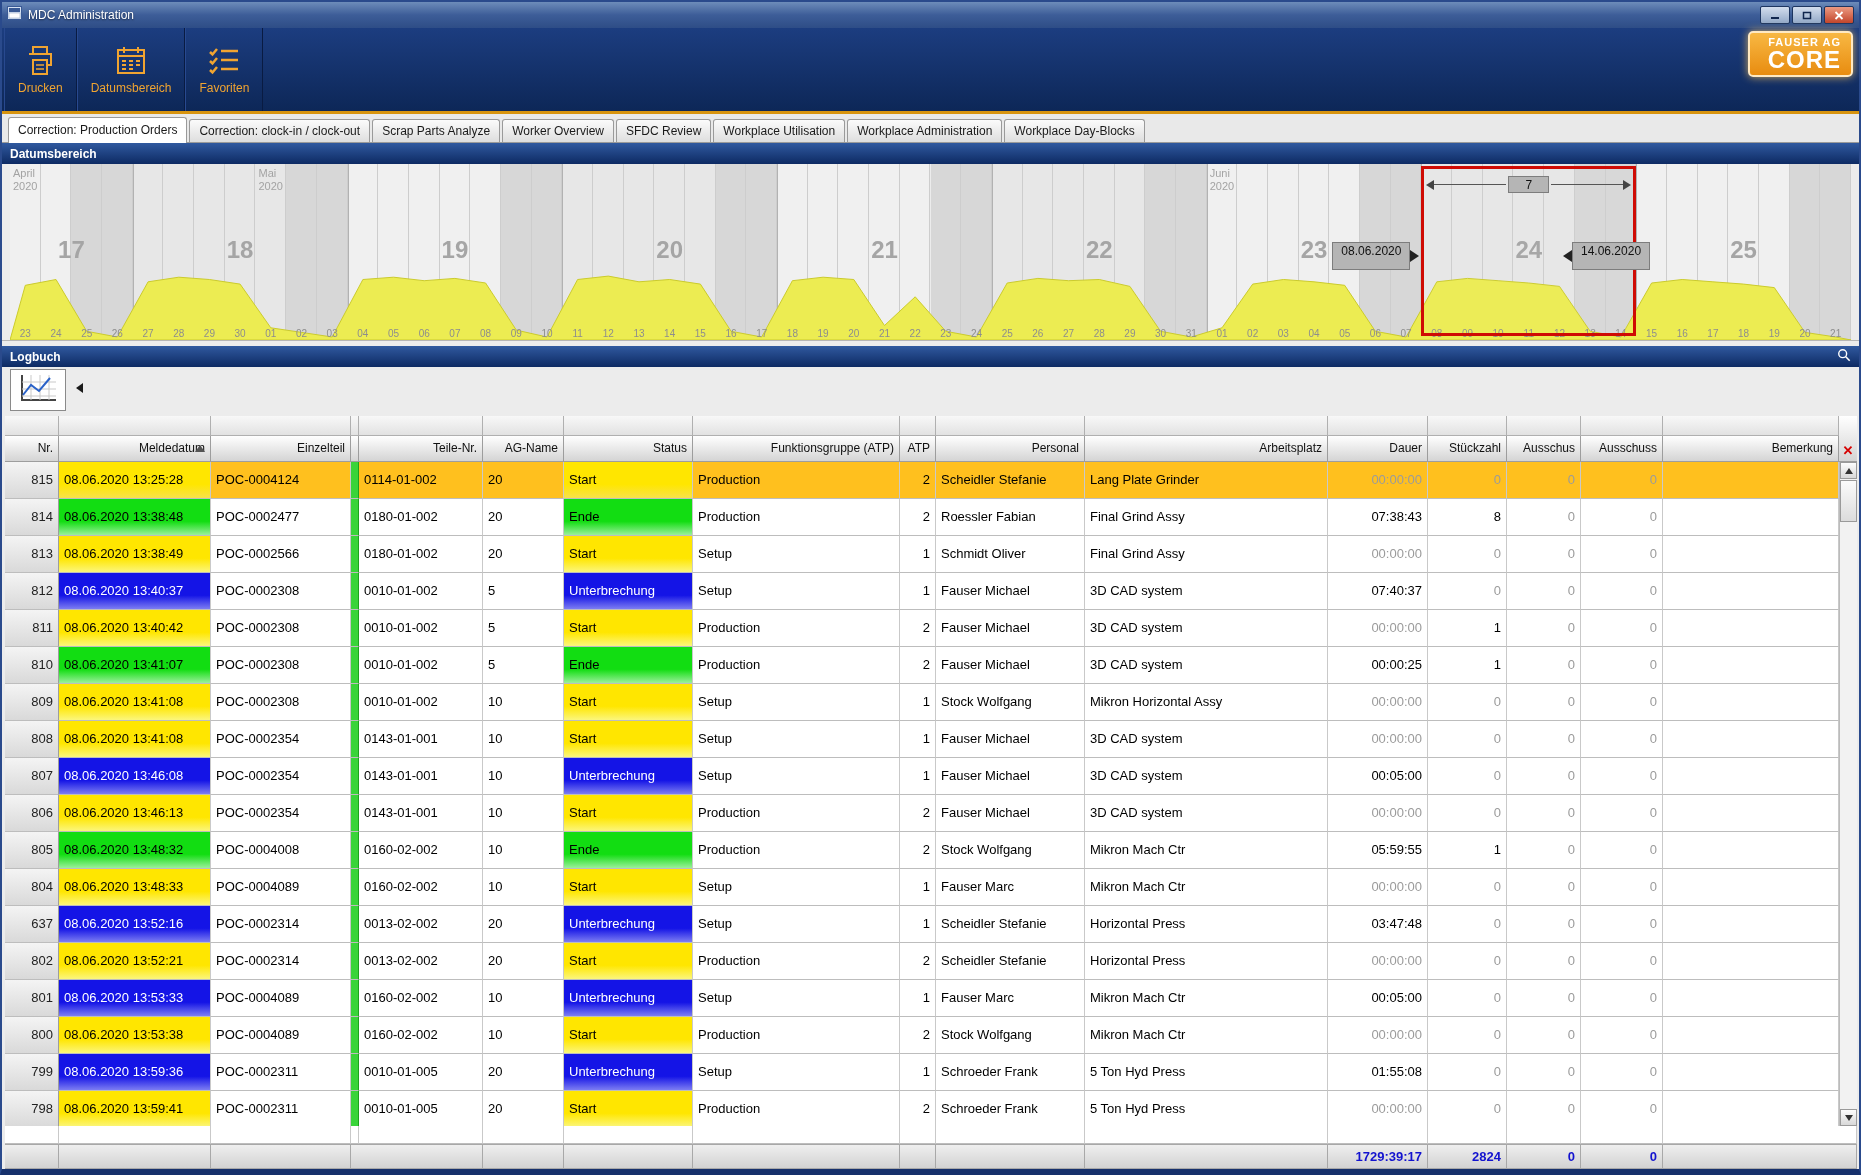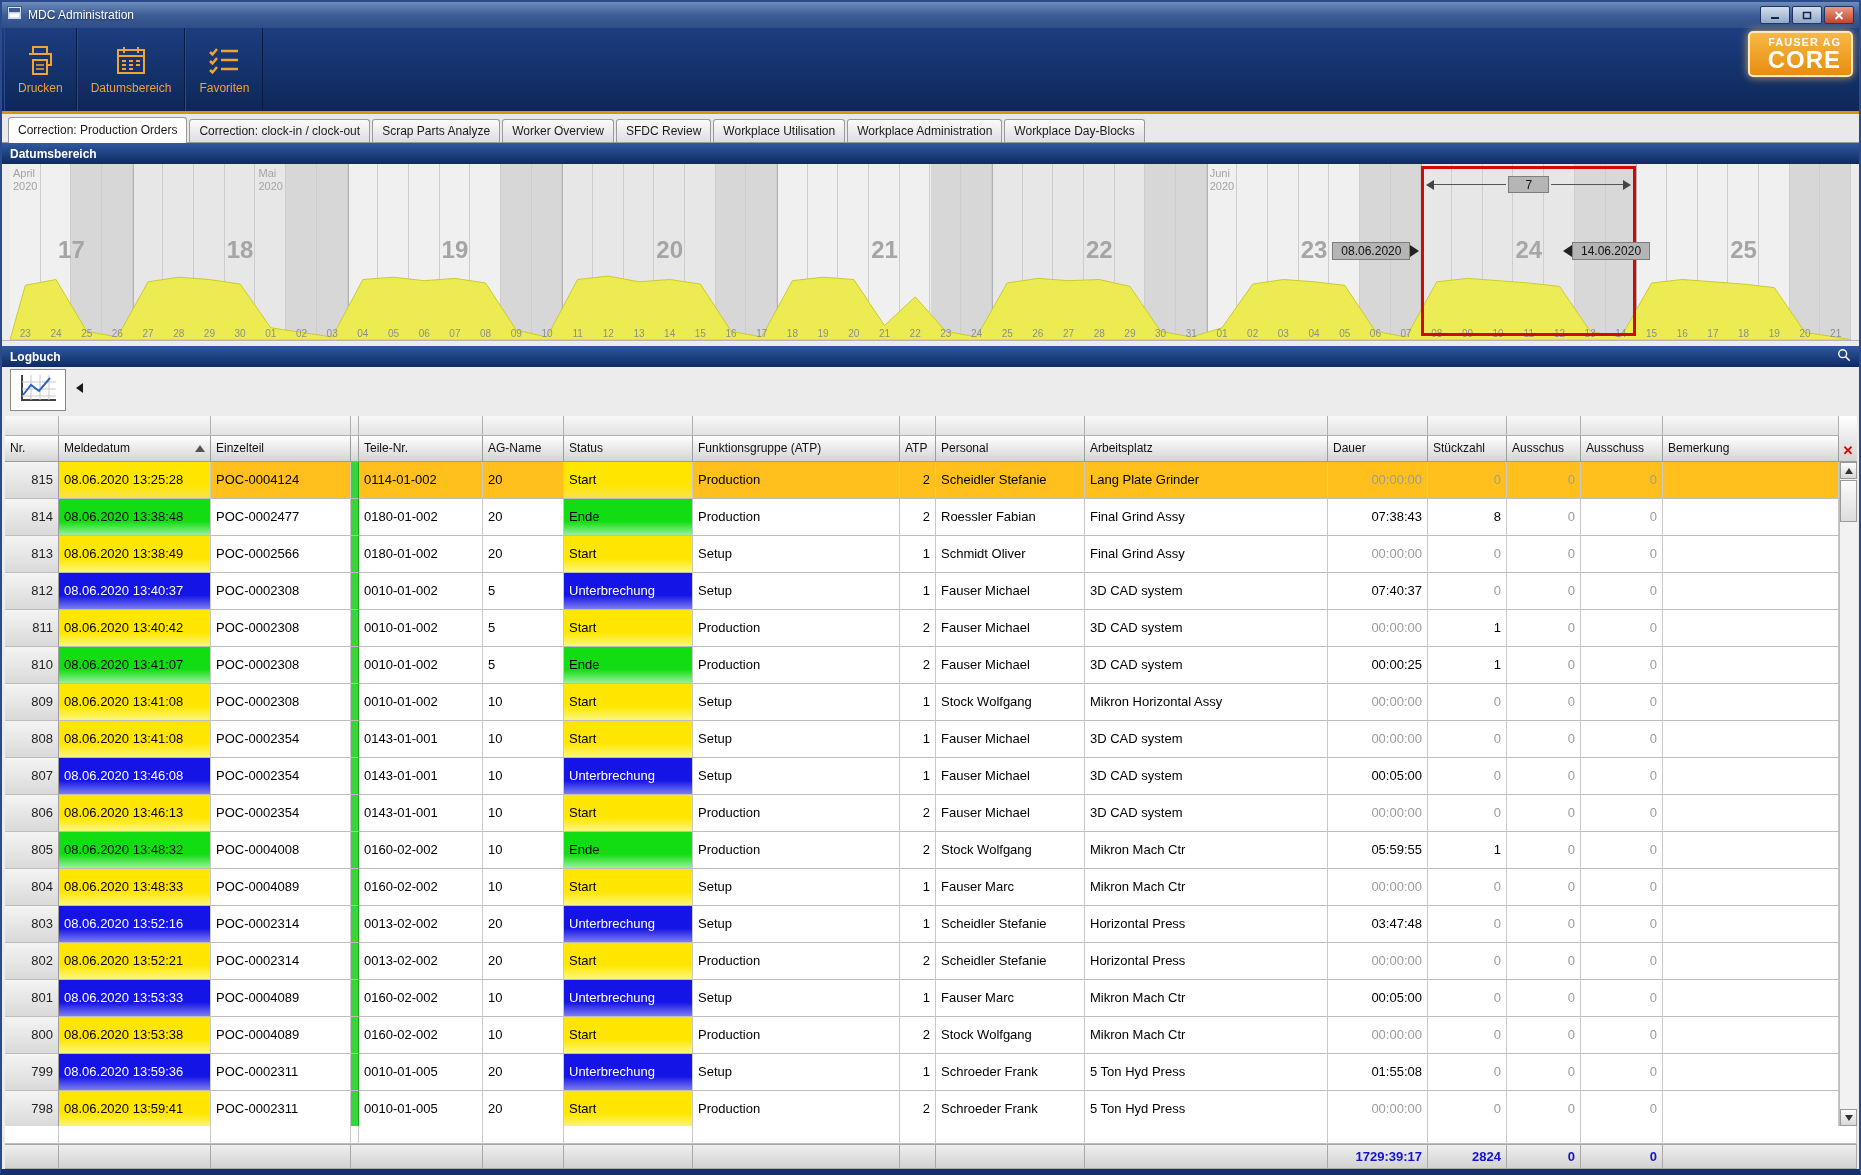--- a/index.html
+++ b/index.html
@@ -87,35 +87,35 @@
   .month-label { position:absolute; top:3px; font-size:11px; color:#a3a3a3; line-height:13px; z-index:2; }
   .day-num { position:absolute; bottom:1px; text-align:center; font-size:10px; color:#8d8d8d; z-index:3; }
   .sel-box { position:absolute; top:2px; bottom:4px; border:3px solid #cf0b04; z-index:5; background:rgba(255,255,255,0.03); }
   .sel-span { position:absolute; top:7px; left:2px; right:2px; display:flex; align-items:center; }
   .ah { width:0; height:0; }
   .ah.left  { border-top:5px solid transparent; border-bottom:5px solid transparent; border-right:8px solid #444; }
   .ah.right { border-top:5px solid transparent; border-bottom:5px solid transparent; border-left:8px solid #444; }
   .sline { flex:1; height:1px; background:#555; }
   .sel-count { background:#b5b5b5; border:1px solid #7d7d7d; padding:0 16px; font-size:12px; height:17px; line-height:16px; color:#111; margin:0 2px; }
   .sel-lab { position:absolute; top:78px; display:flex; align-items:center; z-index:6; }
-  .sel-lab .lbox { background:#b5b5b5; border:1px solid #7d7d7d; height:18px; line-height:17px; padding:0 8px; font-size:12px; color:#111; white-space:nowrap; }
+  .sel-lab .lbox { background:#b5b5b5; border:1px solid #7d7d7d; height:28px; line-height:17px; padding:0 8px; font-size:12px; color:#111; white-space:nowrap; }
   .tri { width:0; height:0; }
   .tri.right { border-top:6px solid transparent; border-bottom:6px solid transparent; border-left:9px solid #222; }
   .tri.left  { border-top:6px solid transparent; border-bottom:6px solid transparent; border-right:9px solid #222; }
   
   .search-area { flex:0 0 48px; background:#ececec; padding:2px 8px 5px 8px; display:flex; align-items:flex-end; gap:8px; }
   .search-col { flex:1; display:flex; flex-direction:column; }
   .search-label { font-size:12px; color:#111; padding:1px 0 3px 2px; }
   .search-input { width:100%; height:24px; border:1px solid #707070; background:#fff; font-size:13px; padding:0 4px; font-family:inherit; }
   .chart-btn { width:56px; height:42px; background:#fff; border:1px solid #8a8a8a; display:flex; align-items:center; justify-content:center; padding:0; }
   .collapse-arrow { padding:0 0 13px 0; }
   
   .table-zone { flex:1; display:flex; flex-direction:column; background:#ececec; padding:0 2px 0 3px; overflow:hidden; }
   .head-zone { display:flex; flex:0 0 46px; }
-  .head-grids { flex:1; min-width:0; }
+  .head-grids { flex:1; min-width:0;text-align:right; }
   .grid {
     display:grid;
     grid-template-columns:54px 152px 140px 8px 124px 81px 129px 207px 36px 149px 243px 100px 79px 74px 82px minmax(0,1fr);
   }
   .gcell { height:20px; background:linear-gradient(#f8f8f8,#e2e2e2); border-right:1px solid #b0b0b0; border-bottom:1px solid #b0b0b0; }
   .hcell {
     height:26px; line-height:25px; font-size:12px; color:#111; padding:0 5px;
     background:linear-gradient(#ffffff,#d4d4d4);
     border-right:1px solid #9d9d9d; border-bottom:1px solid #9d9d9d;
     white-space:nowrap; overflow:hidden; position:relative;
@@ -690,21 +690,21 @@
             <div class="cell right">1</div>
             <div class="cell">Fauser Marc</div>
             <div class="cell">Mikron Mach Ctr</div>
             <div class="cell right zero">00:00:00</div>
             <div class="cell right zero">0</div>
             <div class="cell right zero">0</div>
             <div class="cell right zero">0</div>
             <div class="cell"></div>
           </div>
           <div class="grid data-row">
-            <div class="cell c-nr">803</div>
+            <div class="cell c-nr">637</div>
             <div class="cell st-blue">08.06.2020 13:52:16</div>
             <div class="cell">POC-0002314</div>
             <div class="cell c-stripe"></div>
             <div class="cell">0013-02-002</div>
             <div class="cell">20</div>
             <div class="cell st-blue">Unterbrechung</div>
             <div class="cell">Setup</div>
             <div class="cell right">1</div>
             <div class="cell">Scheidler Stefanie</div>
             <div class="cell">Horizontal Press</div>

